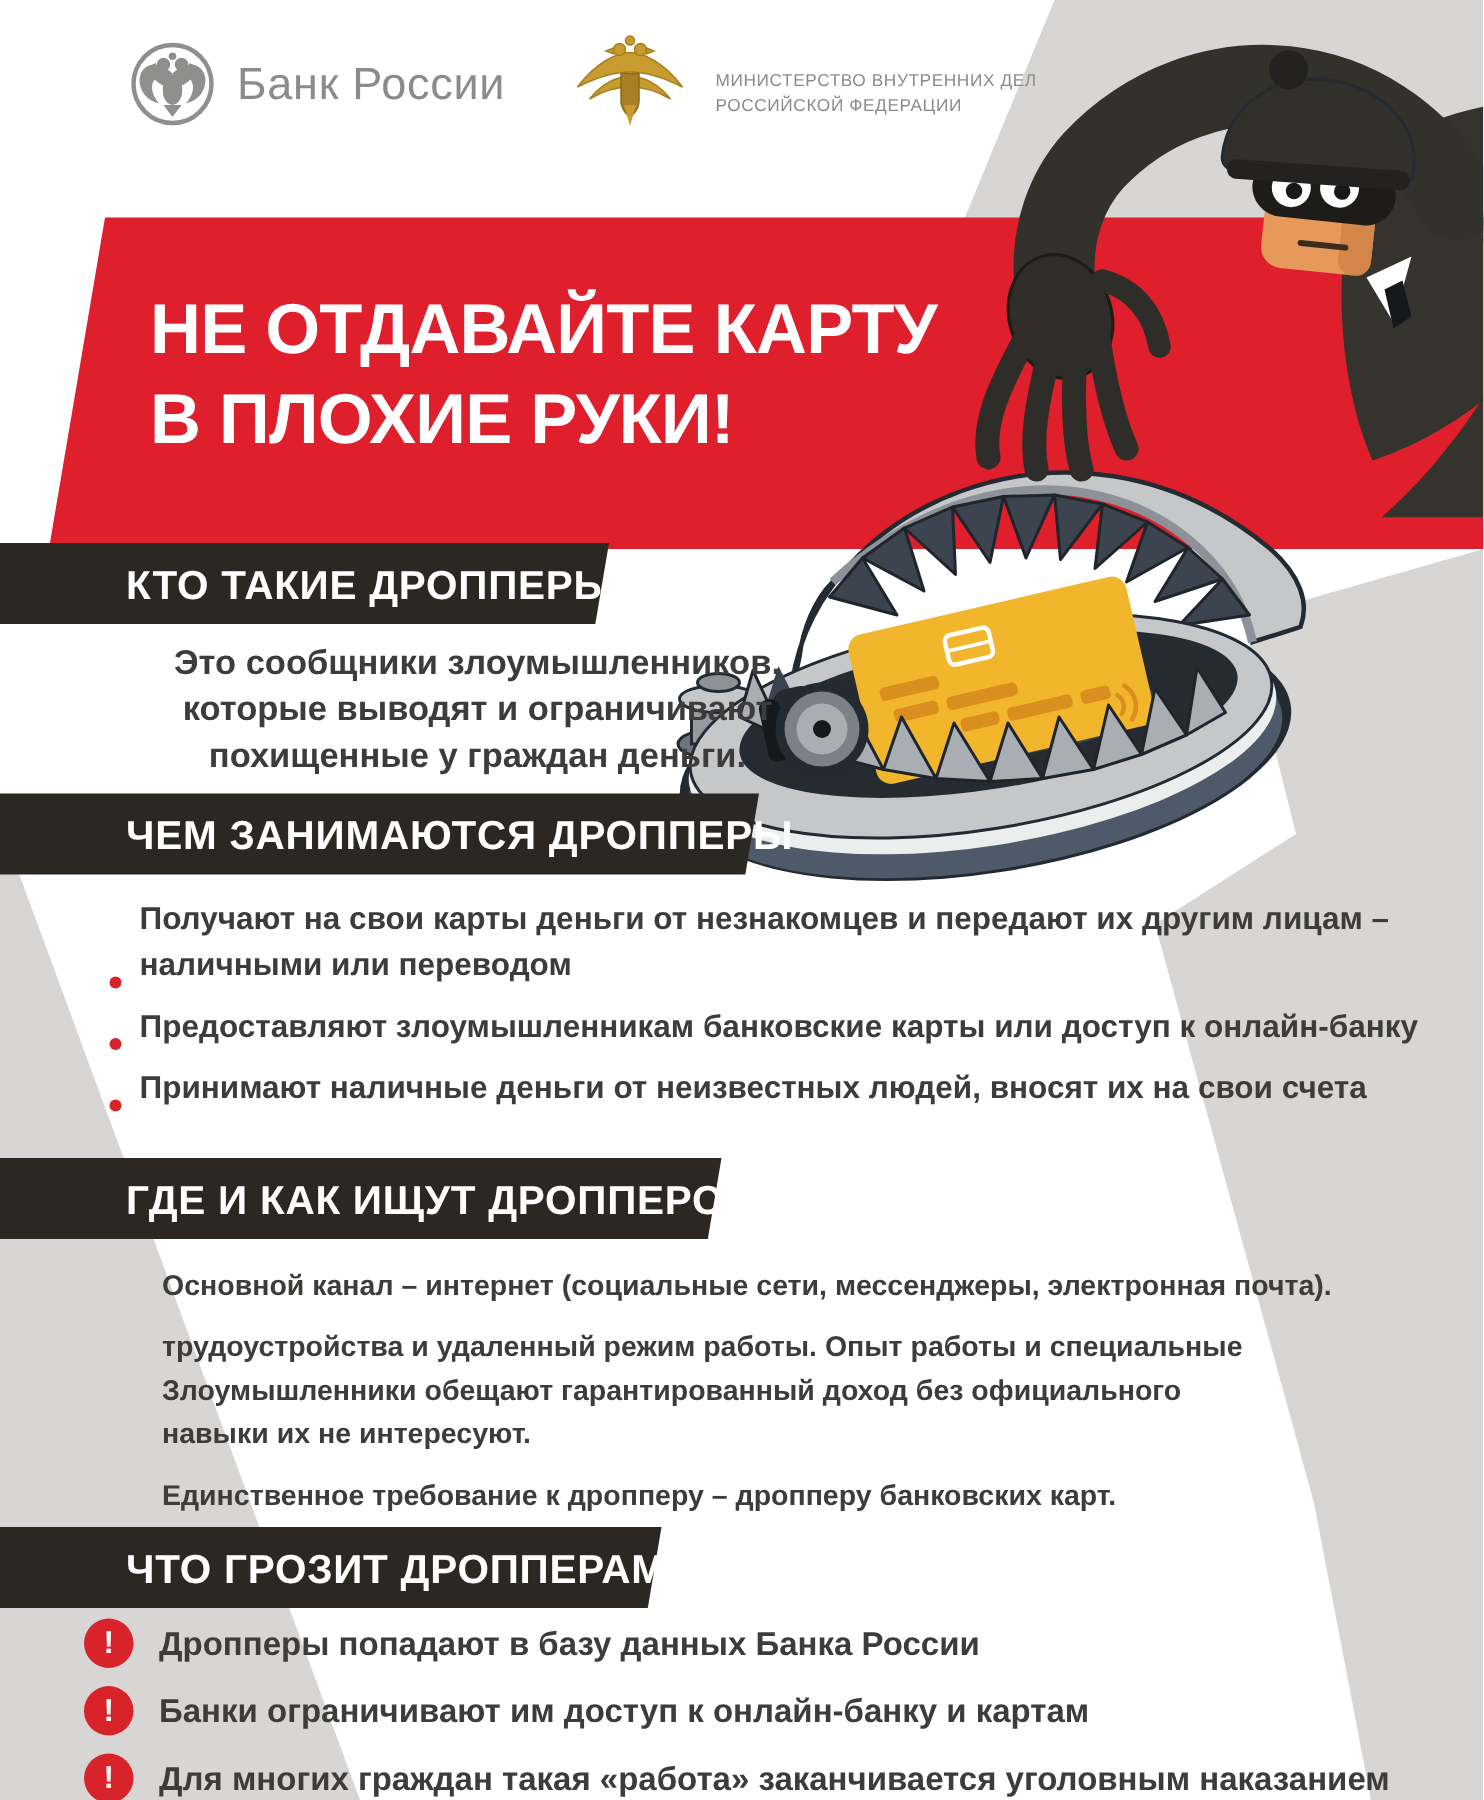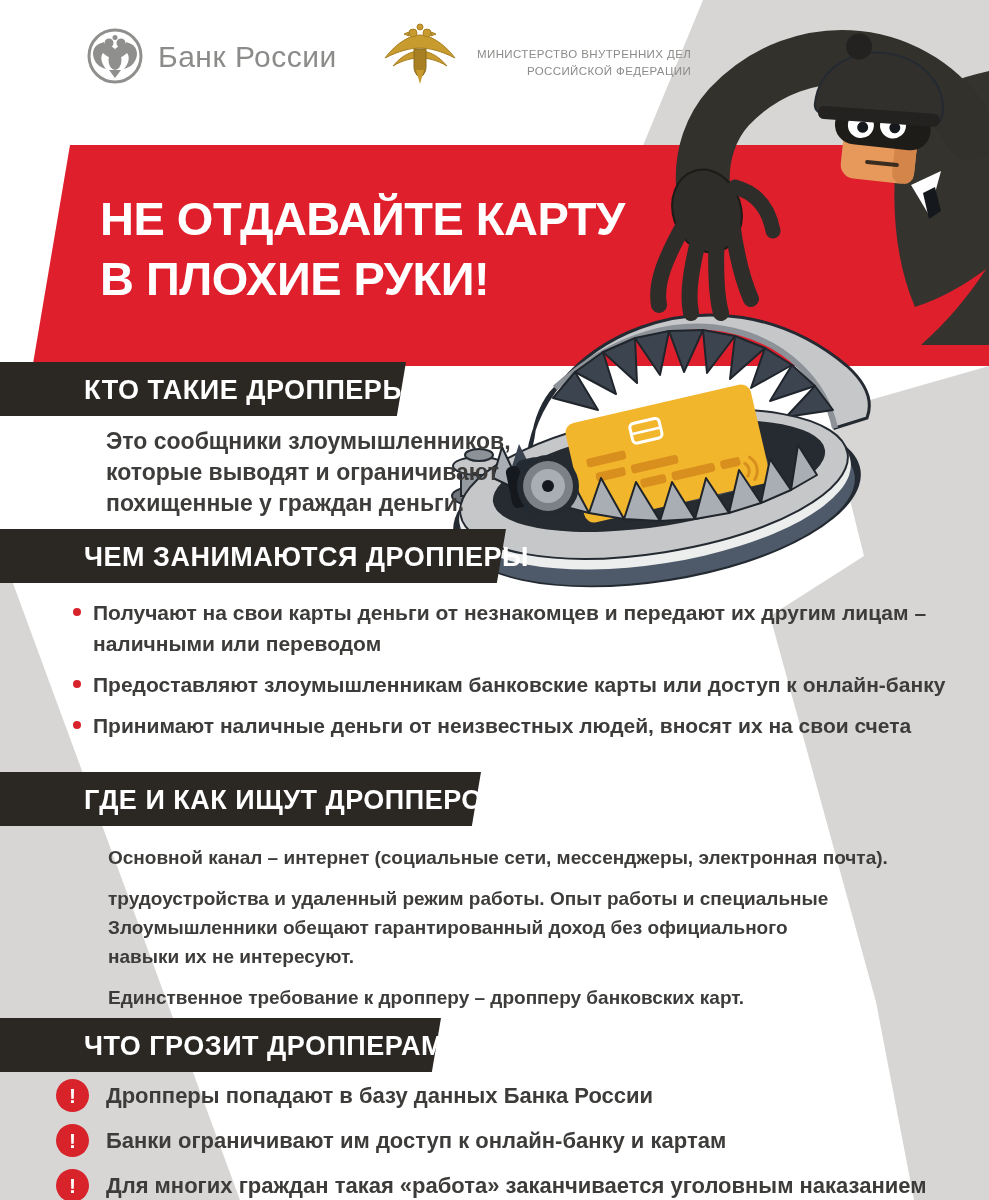--- a/index.html
+++ b/index.html
@@ -7,21 +7,21 @@
     position:relative;width:989px;height:1200px;overflow:hidden;background:#ffffff;
     font-family:"Liberation Sans","DejaVu Sans",sans-serif;
   }
   .abs{position:absolute;}
   svg{display:block;}
 
   
   .cbr-logo{left:86px;top:27px;}
   .cbr-name{left:158px;top:40px;font-size:30px;color:#8b8b89;letter-spacing:.5px;}
   .mvd-emblem{left:381px;top:22px;}
-  .mvd-name{left:477px;top:46px;font-size:11.5px;color:#8b8b89;line-height:1.5;letter-spacing:.4px;text-align:right;}
+  .mvd-name{left:477px;top:46px;font-size:11.5px;color:#8b8b89;line-height:1.5;letter-spacing:.4px;}
 
   
   .title-banner{
     left:70px;top:145px;width:960px;height:221px;background:#e01f2d;
     transform:skewX(-9.6deg);transform-origin:top left;
   }
   .title-inner{
     transform:skewX(9.6deg);transform-origin:top left;
     padding:44px 0 0 30px;color:#ffffff;font-weight:bold;
     font-size:47px;line-height:1.28;letter-spacing:-.5px;
@@ -35,25 +35,25 @@
   .sec-banner .sec-inner{
     transform:skewX(9.6deg);transform-origin:top left;
     padding:13px 0 0 108px;font-size:27px;font-weight:bold;letter-spacing:.5px;white-space:nowrap;
   }
   .sb1{top:362px;width:430px;}
   .sb2{top:529px;width:530px;}
   .sb3{top:772px;width:505px;}
   .sb4{top:1018px;width:465px;}
 
   .body-text{color:#3d3c3a;font-weight:bold;}
-  .who-text{left:106px;top:426px;font-size:23px;line-height:31px;}
+  .who-text{left:116px;top:426px;font-size:23px;line-height:31px;text-align:center;}
   .line{display:block;}
 
   .bullet-list{left:73px;top:597px;}
-  .bullet-item{display:flex;margin-bottom:10px;}
+  .bullet-item{display:flex;margin-bottom:10px;align-items:flex-end;}
   .dot{width:8px;height:8px;border-radius:50%;background:#d8232b;margin:11px 12px 0 0;flex:0 0 auto;}
   .btxt{font-size:21px;line-height:31px;color:#3d3c3a;font-weight:bold;}
 
   .where-text{left:108px;top:843px;font-size:19px;line-height:29px;}
   .where-text .para{margin-bottom:12px;}
 
   .warn-list{left:56px;top:1079px;}
   .warn-item{display:flex;align-items:center;margin-bottom:12px;}
   .warn-badge{
     width:33px;height:33px;border-radius:50%;background:#d8232b;color:#fff;

